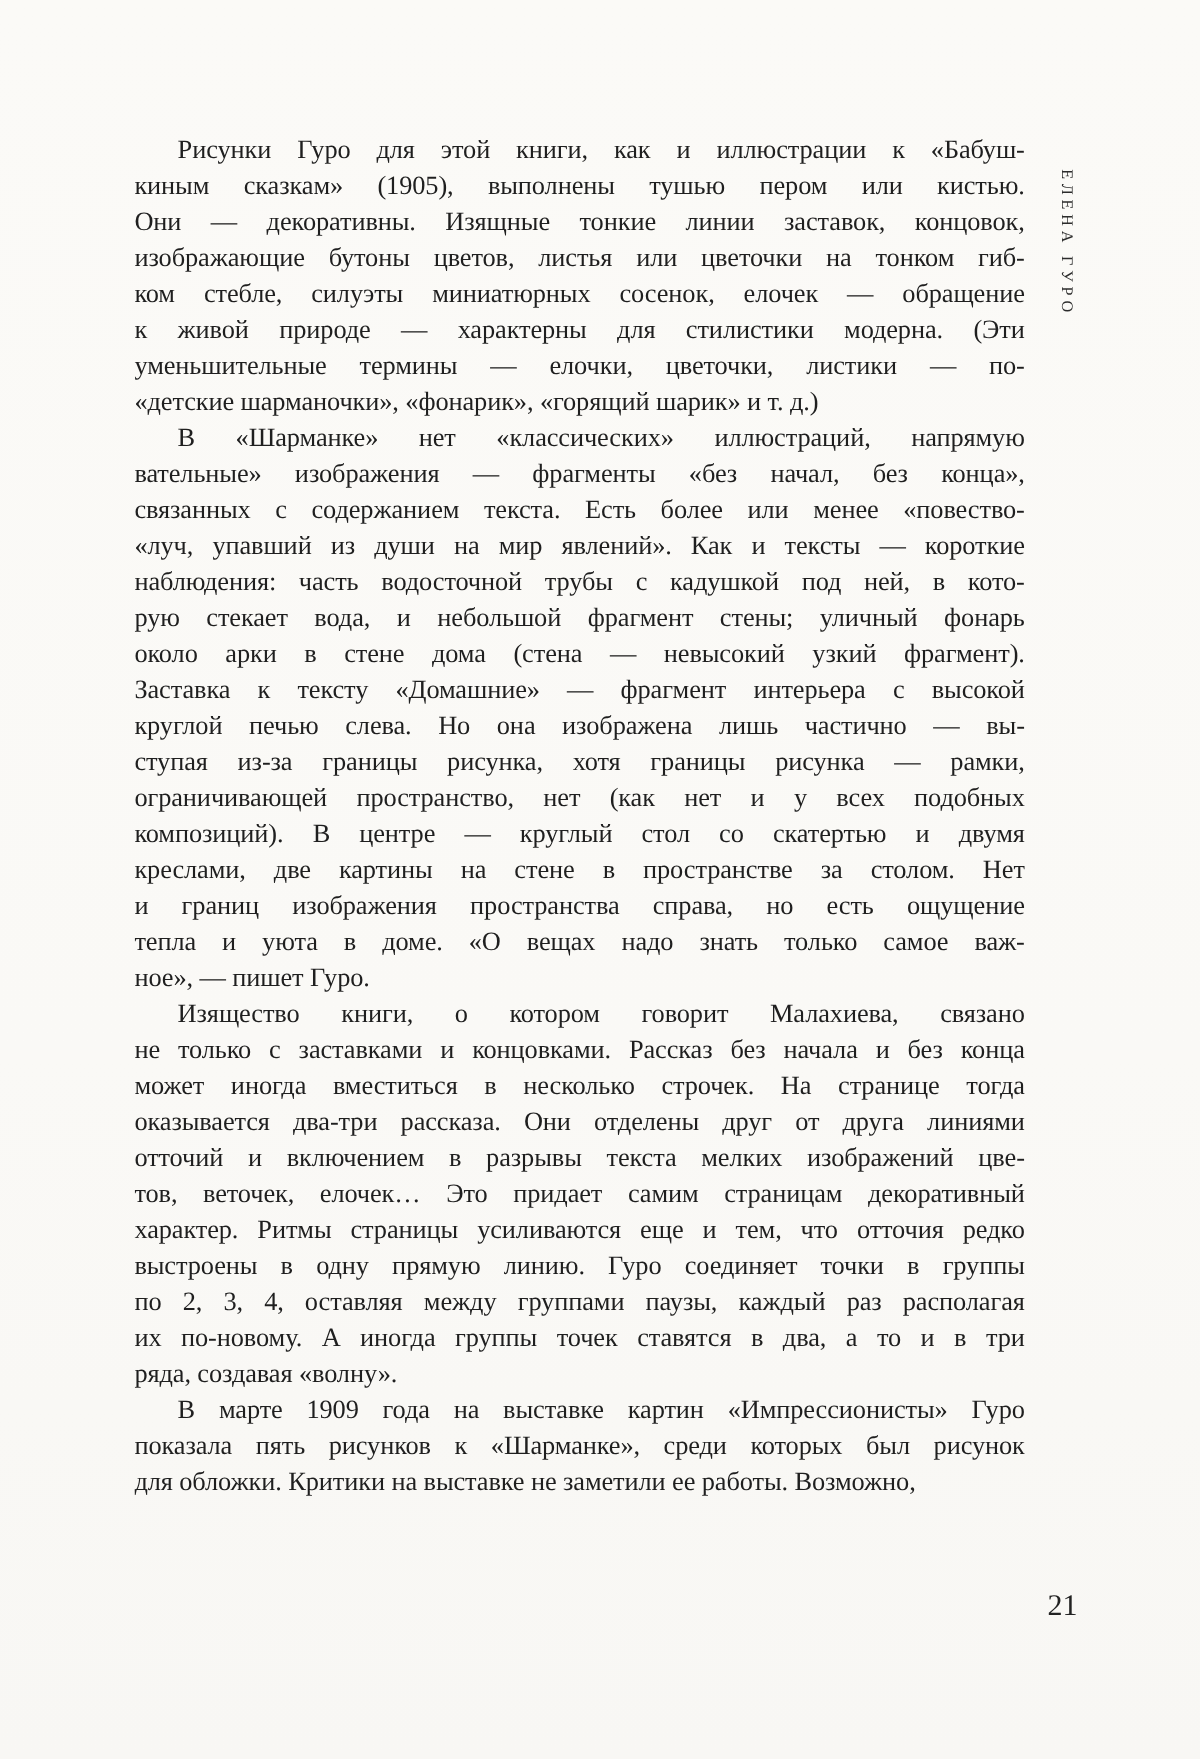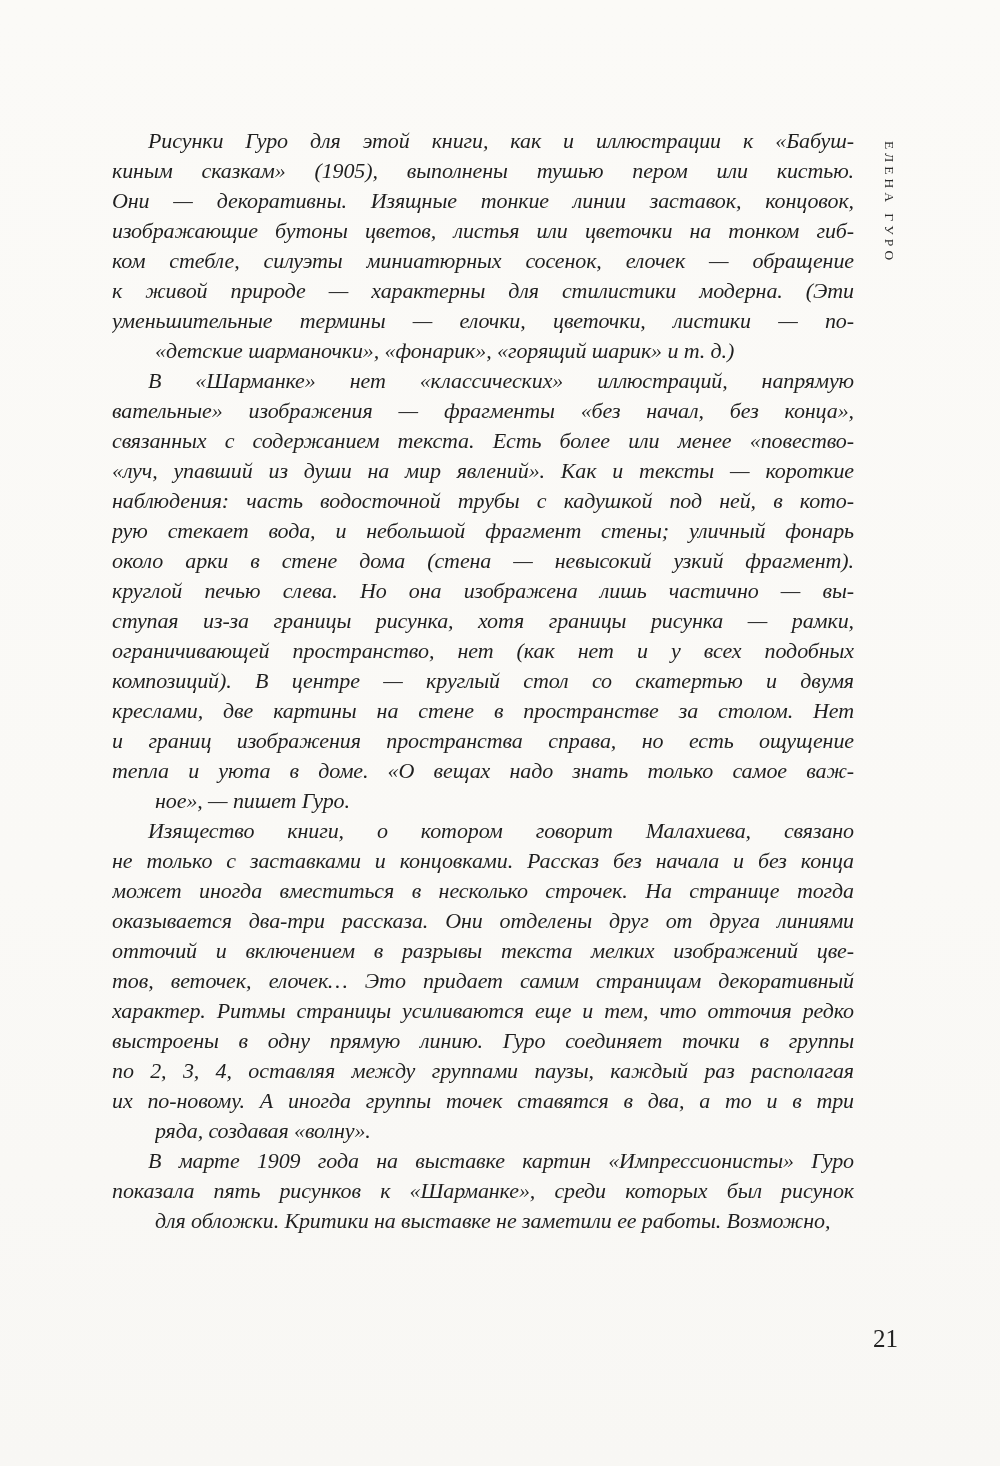--- a/index.html
+++ b/index.html
@@ -16,37 +16,36 @@
     overflow: hidden;
   }
   .page {
     position: absolute;
     inset: 0;
     background: linear-gradient(180deg, #fbfaf7 0%, #faf9f6 60%, #f8f7f4 100%);
   }
   .textblock {
     position: absolute;
     left: 112px;
-    top: 126px;
+    top: 110px;
     width: 742px;
-    font-style: italic;
   }
   .para { margin: 0; padding: 0; }
   .line {
     height: 30px;
     line-height: 30px;
     font-size: 22px;
     text-align: justify;
     text-align-last: justify;
     white-space: normal;
     overflow: hidden;
     letter-spacing: -0.1px;
   }
   .line.first { text-indent: 36px; }
-  .line.last  { text-align-last: left; margin-left: 43px; }
+  .line.last  { text-align-last: left; }
   .running-head {
     position: absolute;
     left: 881px;
     top: 141px;
     writing-mode: vertical-rl;
     text-orientation: mixed;
     font-size: 13.5px;
     letter-spacing: 4px;
     color: #2b2b2b;
   }
@@ -78,20 +77,21 @@
         <div class="line last">«детские шарманочки», «фонарик», «горящий шарик» и т. д.)</div>
       </div>
       <div class="para">
         <div class="line first">В «Шарманке» нет «классических» иллюстраций, напрямую</div>
         <div class="line">вательные» изображения — фрагменты «без начал, без конца»,</div>
         <div class="line">связанных с содержанием текста. Есть более или менее «повество-</div>
         <div class="line">«луч, упавший из души на мир явлений». Как и тексты — короткие</div>
         <div class="line">наблюдения: часть водосточной трубы с кадушкой под ней, в кото-</div>
         <div class="line">рую стекает вода, и небольшой фрагмент стены; уличный фонарь</div>
         <div class="line">около арки в стене дома (стена — невысокий узкий фрагмент).</div>
+        <div class="line">Заставка к тексту «Домашние» — фрагмент интерьера с высокой</div>
         <div class="line">круглой печью слева. Но она изображена лишь частично — вы-</div>
         <div class="line">ступая из-за границы рисунка, хотя границы рисунка — рамки,</div>
         <div class="line">ограничивающей пространство, нет (как нет и у всех подобных</div>
         <div class="line">композиций). В центре — круглый стол со скатертью и двумя</div>
         <div class="line">креслами, две картины на стене в пространстве за столом. Нет</div>
         <div class="line">и границ изображения пространства справа, но есть ощущение</div>
         <div class="line">тепла и уюта в доме. «О вещах надо знать только самое важ-</div>
         <div class="line last">ное», — пишет Гуро.</div>
       </div>
       <div class="para">

